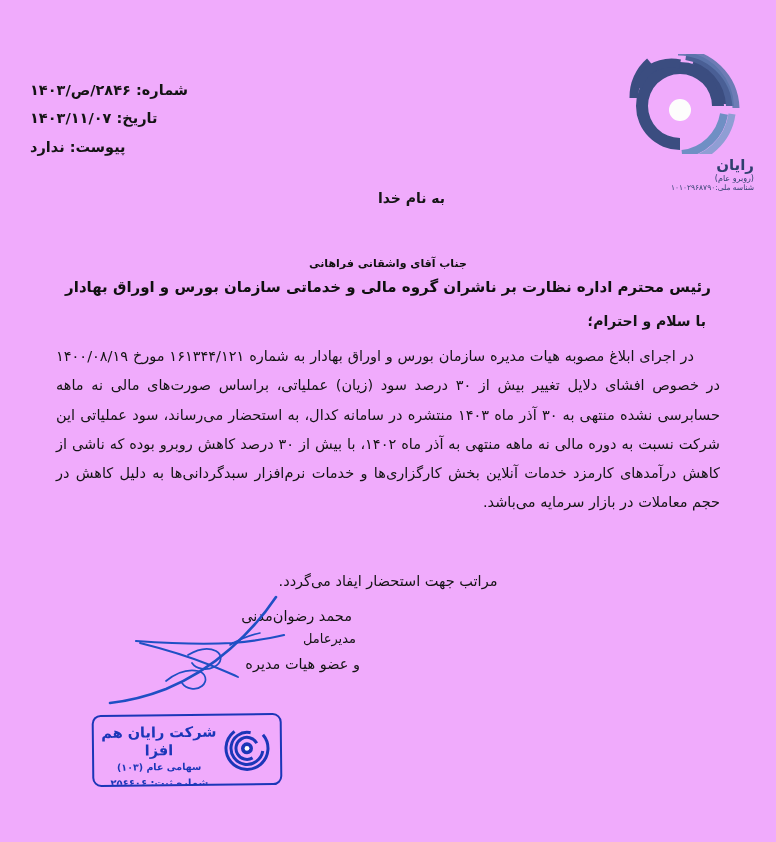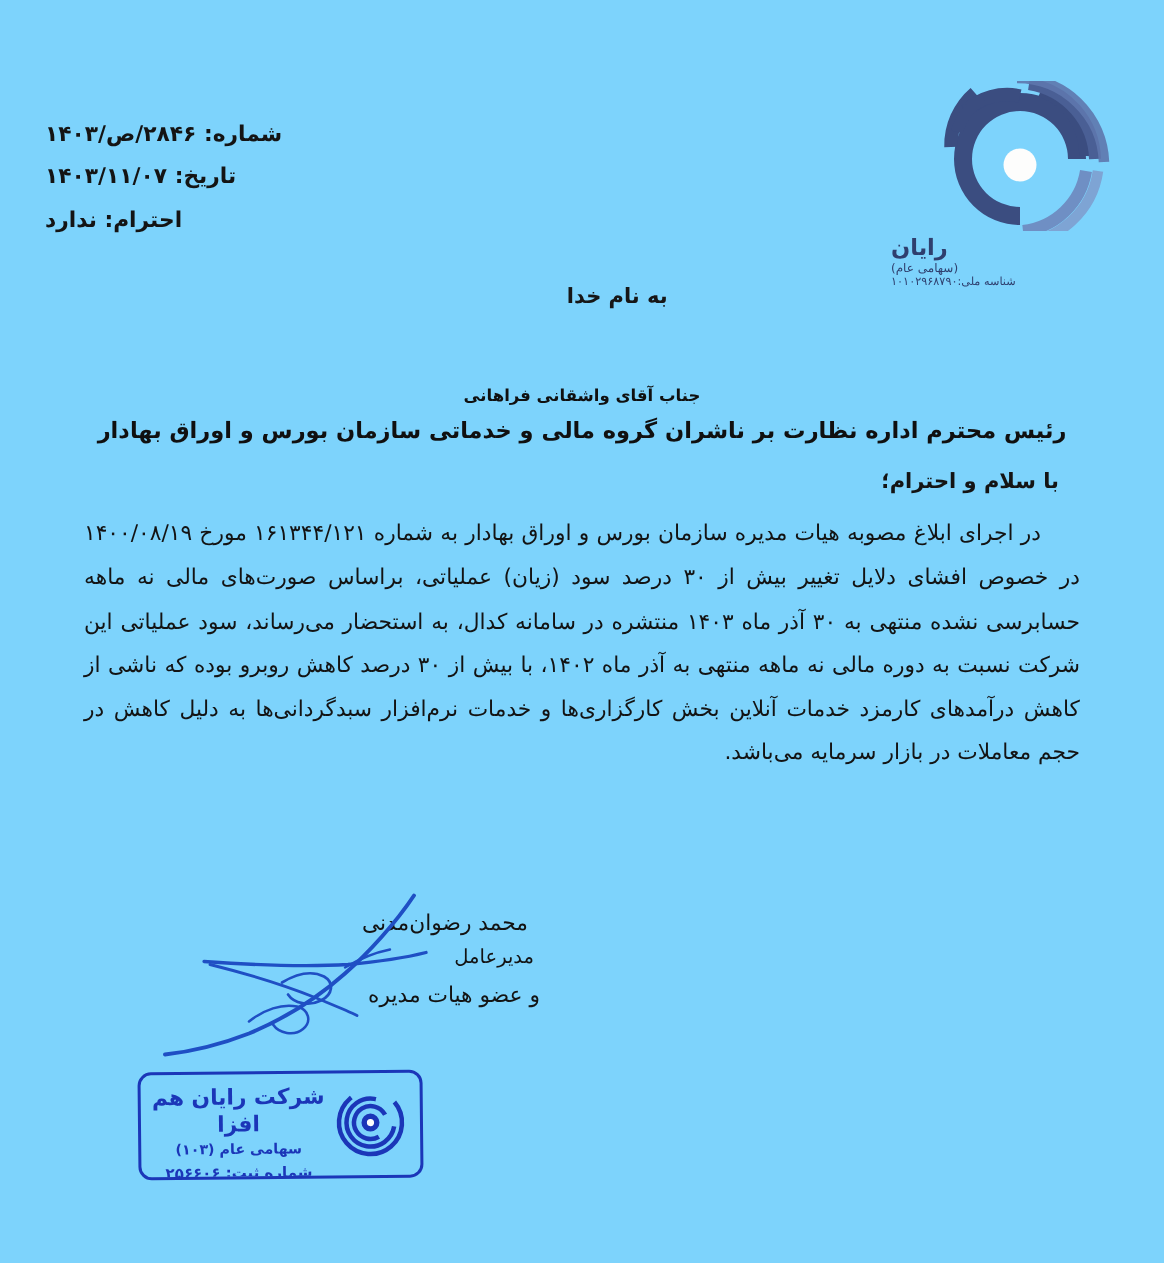--- a/index.html
+++ b/index.html
@@ -13,21 +13,21 @@
     background: #ffffff;
     font-family: "DejaVu Sans", "Liberation Sans", sans-serif;
     color: #111111;
     position: relative;
     overflow: hidden;
   }
 
   .page {
     position: absolute;
     inset: 0;
-    background: #7dd3fc;
+    background: #f0abfc;
   }
 
   
   .letterhead {
     position: absolute;
     top: 64px;
     left: 0;
     right: 0;
     height: 120px;
   }
@@ -63,21 +63,21 @@
     top: 0;
     right: 18px;
     width: 120px;
     height: 100px;
   }
   .logo-caption {
     position: absolute;
     bottom: -4px;
     right: 4px;
     width: 160px;
-    text-align: left;
+    text-align: right;
     line-height: 1.18;
     color: #2f3f6e;
   }
   .logo-name {
     font-size: 15px;
     font-weight: bold;
     letter-spacing: 1px;
     color: #2f3f6e;
   }
   .logo-name2 {
@@ -269,21 +269,21 @@
     <div class="meta-block">
       <div class="meta-row">
         <span>شماره:</span>
         <span>۲۸۴۶/ص/۱۴۰۳</span>
       </div>
       <div class="meta-row">
         <span>تاریخ:</span>
         <span>۱۴۰۳/۱۱/۰۷</span>
       </div>
       <div class="meta-row">
-        <span>احترام:</span>
+        <span>پیوست:</span>
         <span>ندارد</span>
       </div>
     </div>
 
     <div class="logo-wrap">
       <div class="logo-mark">
         <svg viewBox="0 0 120 100" width="120" height="100" aria-hidden="true">
           <defs>
             <linearGradient id="gblue" x1="0" y1="0" x2="1" y2="1">
               <stop offset="0%" stop-color="#3b4d80"></stop>
@@ -301,37 +301,38 @@
             <path d="M24 20 A 40 40 0 0 1 60 10" stroke="#3b4d80" stroke-width="9"></path>
             <path d="M18 34 A 34 34 0 0 1 36 12" stroke="#3b4d80" stroke-width="8"></path>
             <path d="M104 60 A 48 48 0 0 1 62 100" stroke="#6f8fc4" stroke-width="8"></path>
             <path d="M112 60 A 56 56 0 0 1 60 108" stroke="#7e9bcd" stroke-width="7" opacity="0.85"></path>
           </g>
           <circle cx="60" cy="56" r="11" fill="#fdfdfc"></circle>
         </svg>
       </div>
       <div class="logo-caption">
         <div class="logo-name">رایان</div>
-        <div class="logo-type">(سهامی عام)</div>
+        <div class="logo-type">(روبرو عام)</div>
         <div class="logo-id">شناسه ملی:۱۰۱۰۲۹۶۸۷۹۰</div>
       </div>
     </div>
   </div>
 
   <div class="basmala">به نام خدا</div>
 
   <div class="addressee">
     <div class="addressee-line1">جناب آقای واشقانی فراهانی</div>
     <div class="addressee-line2">رئیس محترم اداره نظارت بر ناشران گروه مالی و خدماتی سازمان بورس و اوراق بهادار</div>
   </div>
 
   <div class="salutation">با سلام و احترام؛</div>
 
   <div class="body-text">در اجرای ابلاغ مصوبه هیات مدیره سازمان بورس و اوراق بهادار به شماره ۱۶۱۳۴۴/۱۲۱ مورخ ۱۴۰۰/۰۸/۱۹ در خصوص افشای دلایل تغییر بیش از ۳۰ درصد سود (زیان) عملیاتی، براساس صورت‌های مالی نه ماهه حسابرسی نشده منتهی به ۳۰ آذر ماه ۱۴۰۳ منتشره در سامانه کدال، به استحضار می‌رساند، سود عملیاتی این شرکت نسبت به دوره مالی نه ماهه منتهی به آذر ماه ۱۴۰۲، با بیش از ۳۰ درصد کاهش روبرو بوده که ناشی از کاهش درآمدهای کارمزد خدمات آنلاین بخش کارگزاری‌ها و خدمات نرم‌افزار سبدگردانی‌ها به دلیل کاهش در حجم معاملات در بازار سرمایه می‌باشد.</div>
 
+  <div class="closing">مراتب جهت استحضار ایفاد می‌گردد.</div>
 
   <div class="signature-block">
     <div class="sig-text">
       <div class="sig-name">محمد رضوان‌مدنی</div>
       <div class="sig-role1">مدیرعامل</div>
       <div class="sig-role2">و عضو هیات مدیره</div>
     </div>
     <div class="sig-ink">
       <svg viewBox="0 0 300 120" width="300" height="120" aria-hidden="true">
         <g fill="none" stroke="#1f4fc4" stroke-linecap="round" stroke-linejoin="round">

